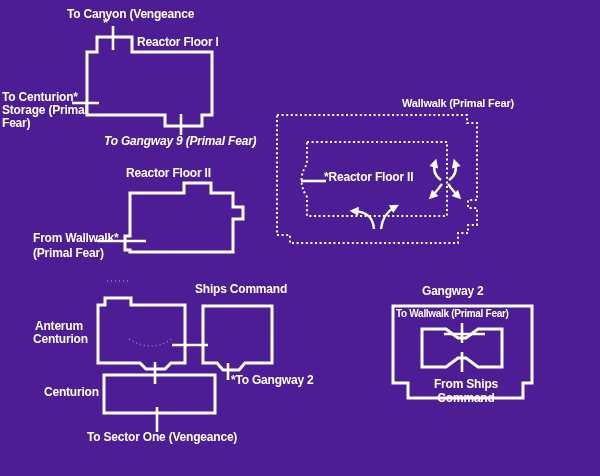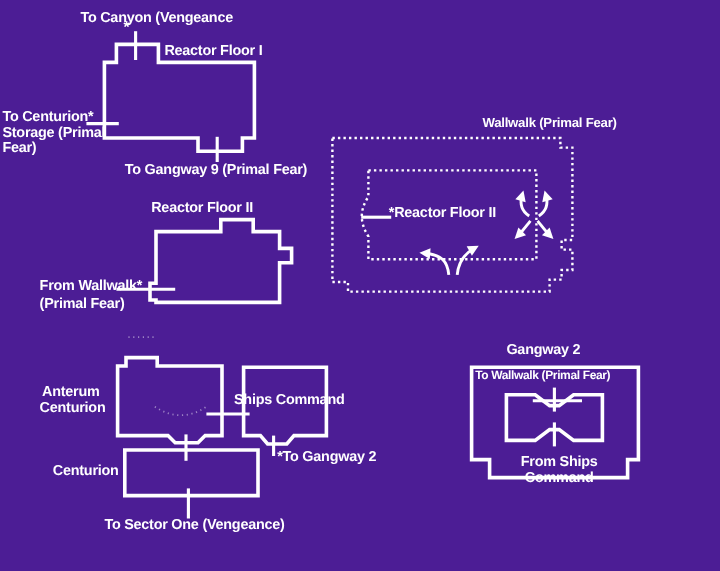--- a/index.html
+++ b/index.html
@@ -84,33 +84,33 @@
   <div class="label" style="left:67px;top:8px;">To Canyon (Vengeance</div>
   <div class="label" style="left:103px;top:16px;font-size:13px;">*</div>
   <div class="label" style="left:137px;top:36px;">Reactor Floor I</div>
 
   <div class="label" style="left:2px;top:91px;">
     <div>To Centurion*</div>
     <div>Storage (Primal</div>
     <div>Fear)</div>
   </div>
 
-  <div class="label" style="left:104px;top:135px;">To Gangway 9 (Primal Fear)</div>
+  <div class="label" style="left:104px;top:135px;font-style:italic;">To Gangway 9 (Primal Fear)</div>
 
   <div class="label" style="left:126px;top:167px;">Reactor Floor II</div>
 
   <div class="label" style="left:33px;top:231px;line-height:15px;">
     <div>From Wallwalk*</div>
     <div>(Primal Fear)</div>
   </div>
 
   <div class="label" style="left:324px;top:171px;">*Reactor Floor II</div>
   <div class="label fs11" style="left:402px;top:97px;">Wallwalk (Primal Fear)</div>
 
-  <div class="label" style="left:195px;top:283px;margin-top:44px;">Ships Command</div>
+  <div class="label" style="left:195px;top:283px;">Ships Command</div>
 
   <div class="label" style="left:33px;top:304px;margin-top:16px;">
     <div style="padding-left:2px;">Anterum</div>
     <div>Centurion</div>
   </div>
 
   <div class="label" style="left:231px;top:374px;">*To Gangway 2</div>
 
   <div class="label" style="left:44px;top:386px;">Centurion</div>
 

